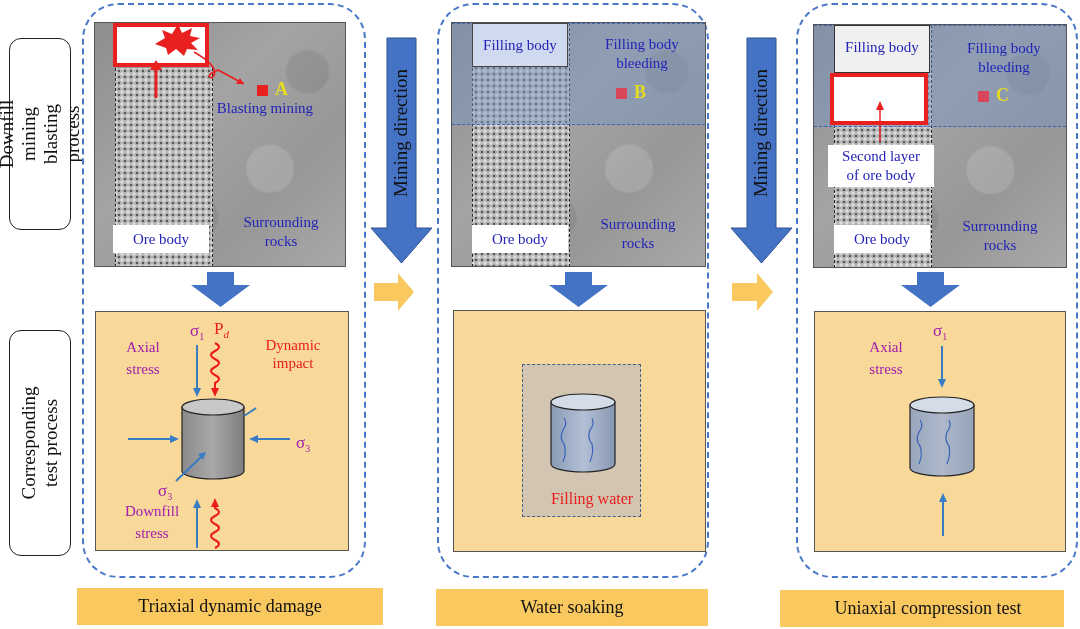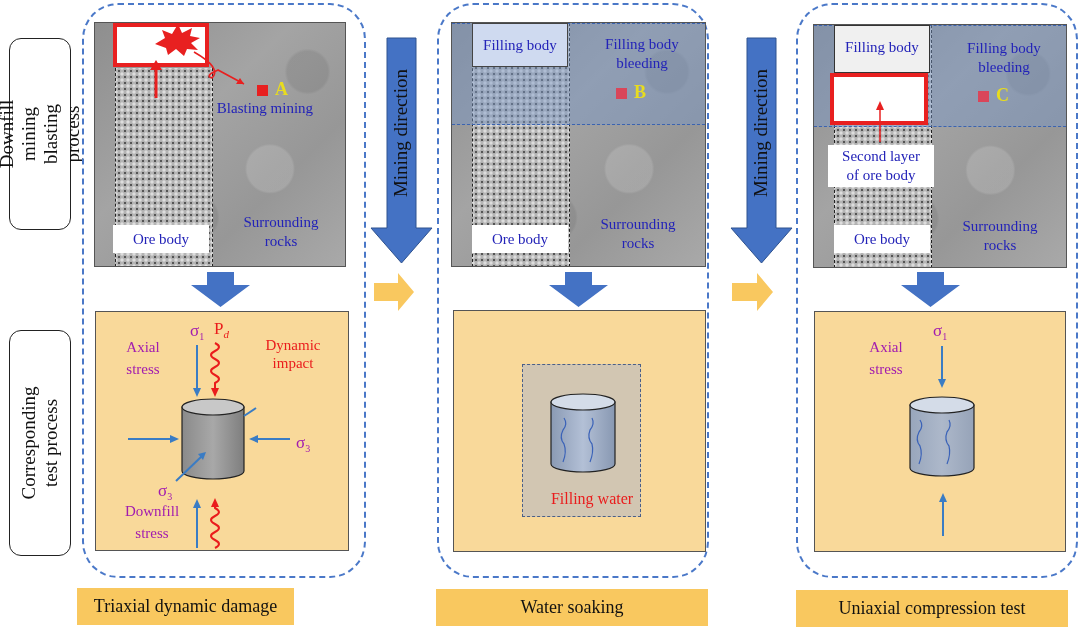--- a/index.html
+++ b/index.html
@@ -245,15 +245,15 @@
   <g>
     <path d="M910,405 L910,468 A32,8 0 0 0 974,468 L974,405 Z" fill="url(#cylSteel)" stroke="#222" stroke-width="1.2"></path>
     <ellipse cx="942" cy="405" rx="32" ry="8" fill="#d4dce8" stroke="#222" stroke-width="1.2"></ellipse>
     <path d="M920,420 q4,6 -1,12 q-4,8 1,14 q3,8 -1,18" fill="none" stroke="#3a62b8" stroke-width="1.2"></path>
     <path d="M949,420 q3,6 -2,12 q-3,8 2,14 q2,8 -2,18" fill="none" stroke="#3a62b8" stroke-width="1.2"></path>
   </g>
   <line x1="943" y1="536" x2="943" y2="500" stroke="#3a7cc4" stroke-width="2"></line>
   <polygon points="939,502 943,493 947,502" fill="#3a7cc4"></polygon>
 </svg>
 
-<div class="stage-label" style="left:77px;top:588px;width:217px;">Triaxial dynamic damage</div>
+<div class="stage-label" style="left:77px;top:588px;width:306px;">Triaxial dynamic damage</div>
 <div class="stage-label" style="left:436px;top:589px;width:272px;">Water soaking</div>
-<div class="stage-label" style="left:796px;top:590px;width:272px;">Uniaxial compression test</div>
+<div class="stage-label" style="left:780px;top:590px;width:272px;padding-left:12px;">Uniaxial compression test</div>
 
 </body></html>

